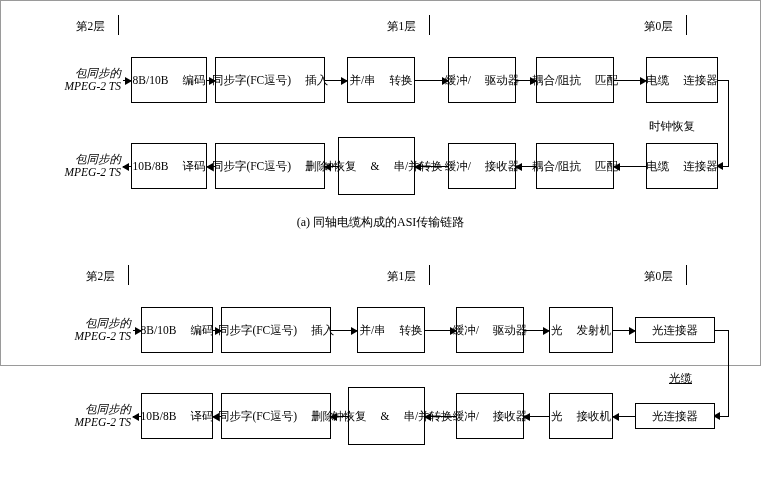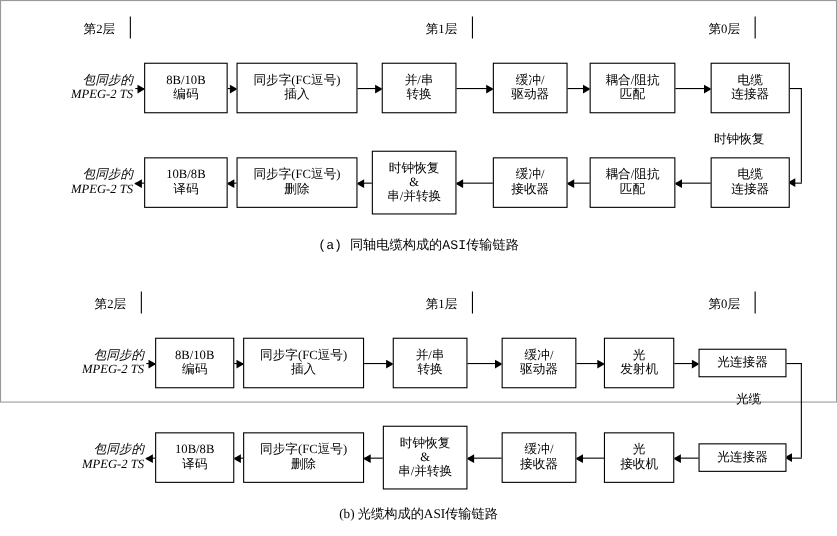--- a/index.html
+++ b/index.html
@@ -15,27 +15,27 @@
     width:761px;height:366px;
     border:1px solid #9a9a9a;
     box-sizing:border-box;
   }
   .box{
     position:absolute;
     border:1px solid #000;
     background:#fff;
     box-sizing:border-box;
     display:flex;
-    flex-direction:column;
     align-items:center;
     justify-content:center;
     font-size:11.5px;
     line-height:13px;
     text-align:center;
     padding:1px 2px;
+    gap:14px;
   }
   .box span{display:block;white-space:nowrap;}
   .plain{
     position:absolute;
     font-size:11.5px;
     line-height:13px;
     text-align:center;
     white-space:nowrap;
   }
   .plain.multi{text-align:right;}
@@ -198,21 +198,21 @@
     <span>10B/8B</span>
     <span>译码</span>
   </div>
   <div class="arrow left" style="left:122px;top:165px;width:8px;"></div>
 
   <div class="plain multi" style="left:20px;top:152px;width:100px;">
     <span>包同步的</span>
     <span>MPEG-2 TS</span>
   </div>
 
-  <div class="caption" style="top:213px;font-family:Liberation Mono, monospace;">(a) 同轴电缆构成的ASI传输链路</div>
+  <div class="caption" style="top:213px;">(a) 同轴电缆构成的ASI传输链路</div>
 
   <div class="layer" style="left:85px;top:268px;">第2层</div>
   <div class="tick" style="left:127px;top:264px;height:20px;"></div>
 
   <div class="layer" style="left:386px;top:268px;">第1层</div>
   <div class="tick" style="left:428px;top:264px;height:20px;"></div>
 
   <div class="layer" style="left:643px;top:268px;">第0层</div>
   <div class="tick" style="left:685px;top:264px;height:20px;"></div>
 
@@ -253,21 +253,21 @@
   <div class="arrow right" style="left:612px;top:329px;width:22px;"></div>
 
   <div class="box" style="left:634px;top:316px;width:80px;height:26px;">
     <span>光连接器</span>
   </div>
 
   <div class="vline" style="left:727px;top:329px;height:86px;"></div>
   <div class="hline" style="left:714px;top:329px;width:14px;"></div>
   <div class="hline" style="left:714px;top:415px;width:14px;"></div>
   <div class="arrow-left-head" style="left:712px;top:411px;"></div>
-  <div class="sidelabel" style="left:668px;top:354px;">光缆</div>
+  <div class="sidelabel" style="left:668px;top:370px;text-decoration:underline;">光缆</div>
 
   <div class="box" style="left:634px;top:402px;width:80px;height:26px;">
     <span>光连接器</span>
   </div>
   <div class="arrow left" style="left:612px;top:415px;width:22px;"></div>
 
   <div class="box" style="left:548px;top:392px;width:64px;height:46px;">
     <span>光</span>
     <span>接收机</span>
   </div>
@@ -296,15 +296,14 @@
     <span>10B/8B</span>
     <span>译码</span>
   </div>
   <div class="arrow left" style="left:132px;top:415px;width:8px;"></div>
 
   <div class="plain multi" style="left:30px;top:402px;width:100px;">
     <span>包同步的</span>
     <span>MPEG-2 TS</span>
   </div>
 
-  <div class="caption" style="top:458px;">(b) 光缆构成的ASI传输链路</div>
 
 </div>
 
 </body></html>

